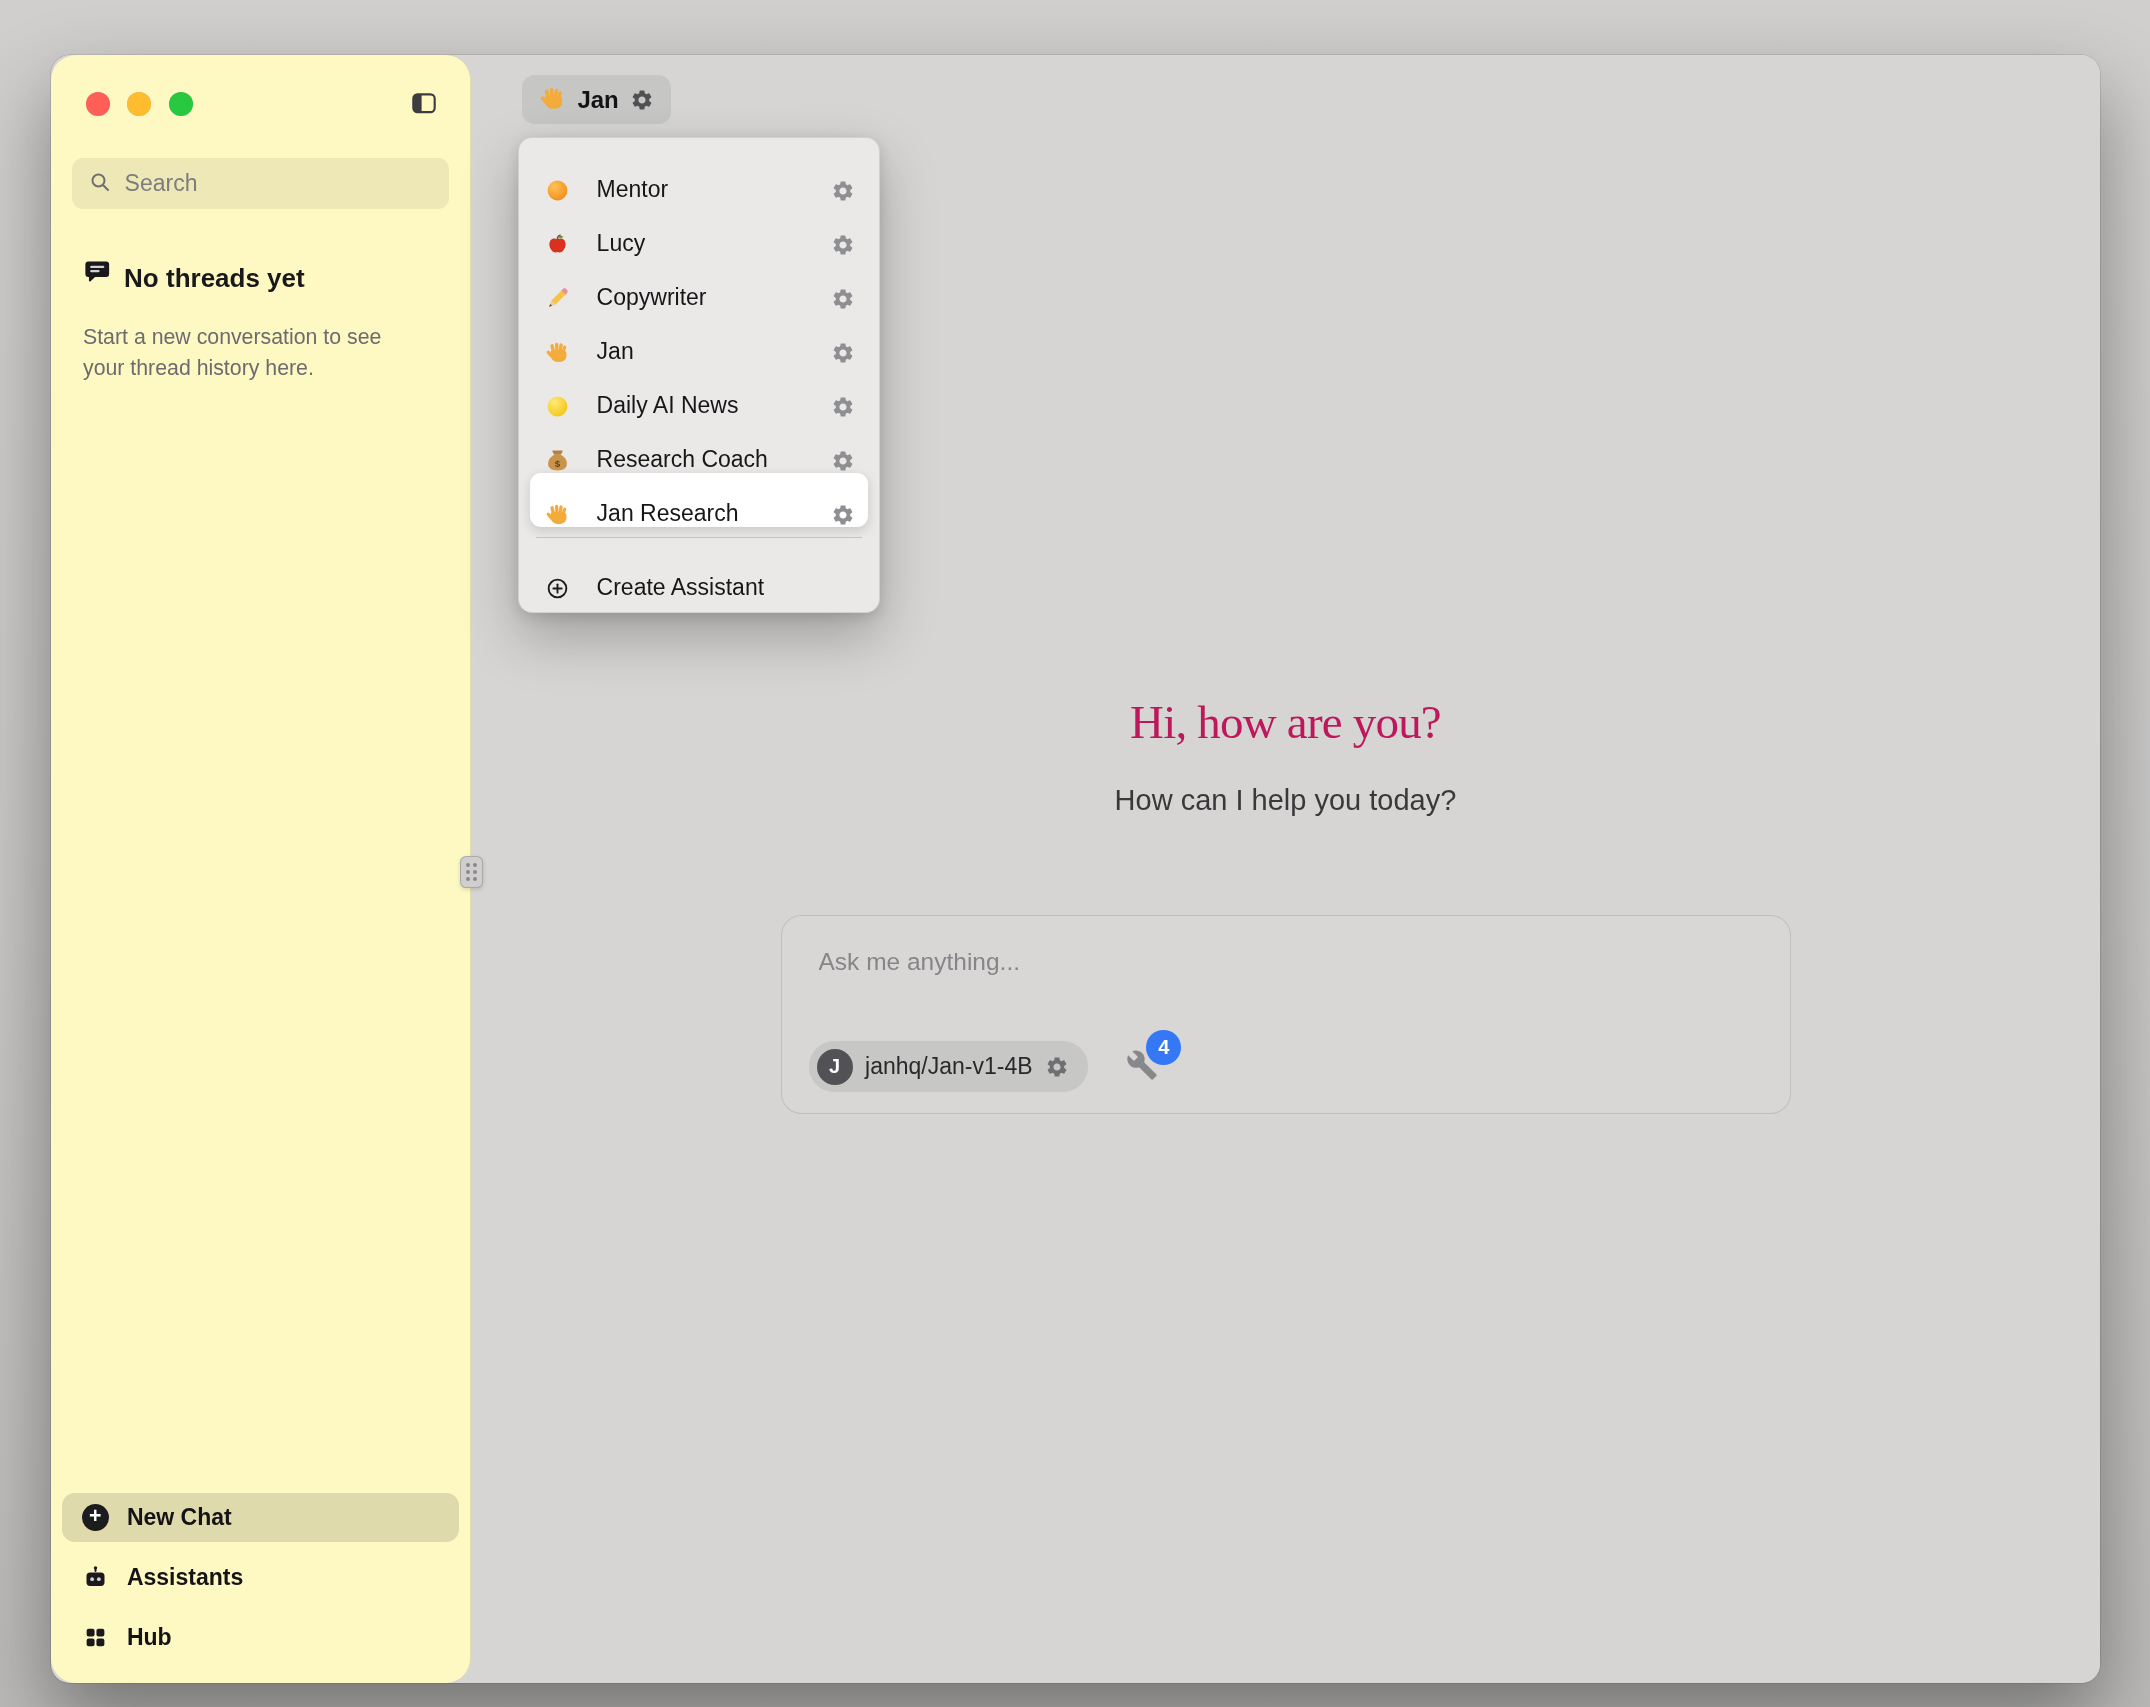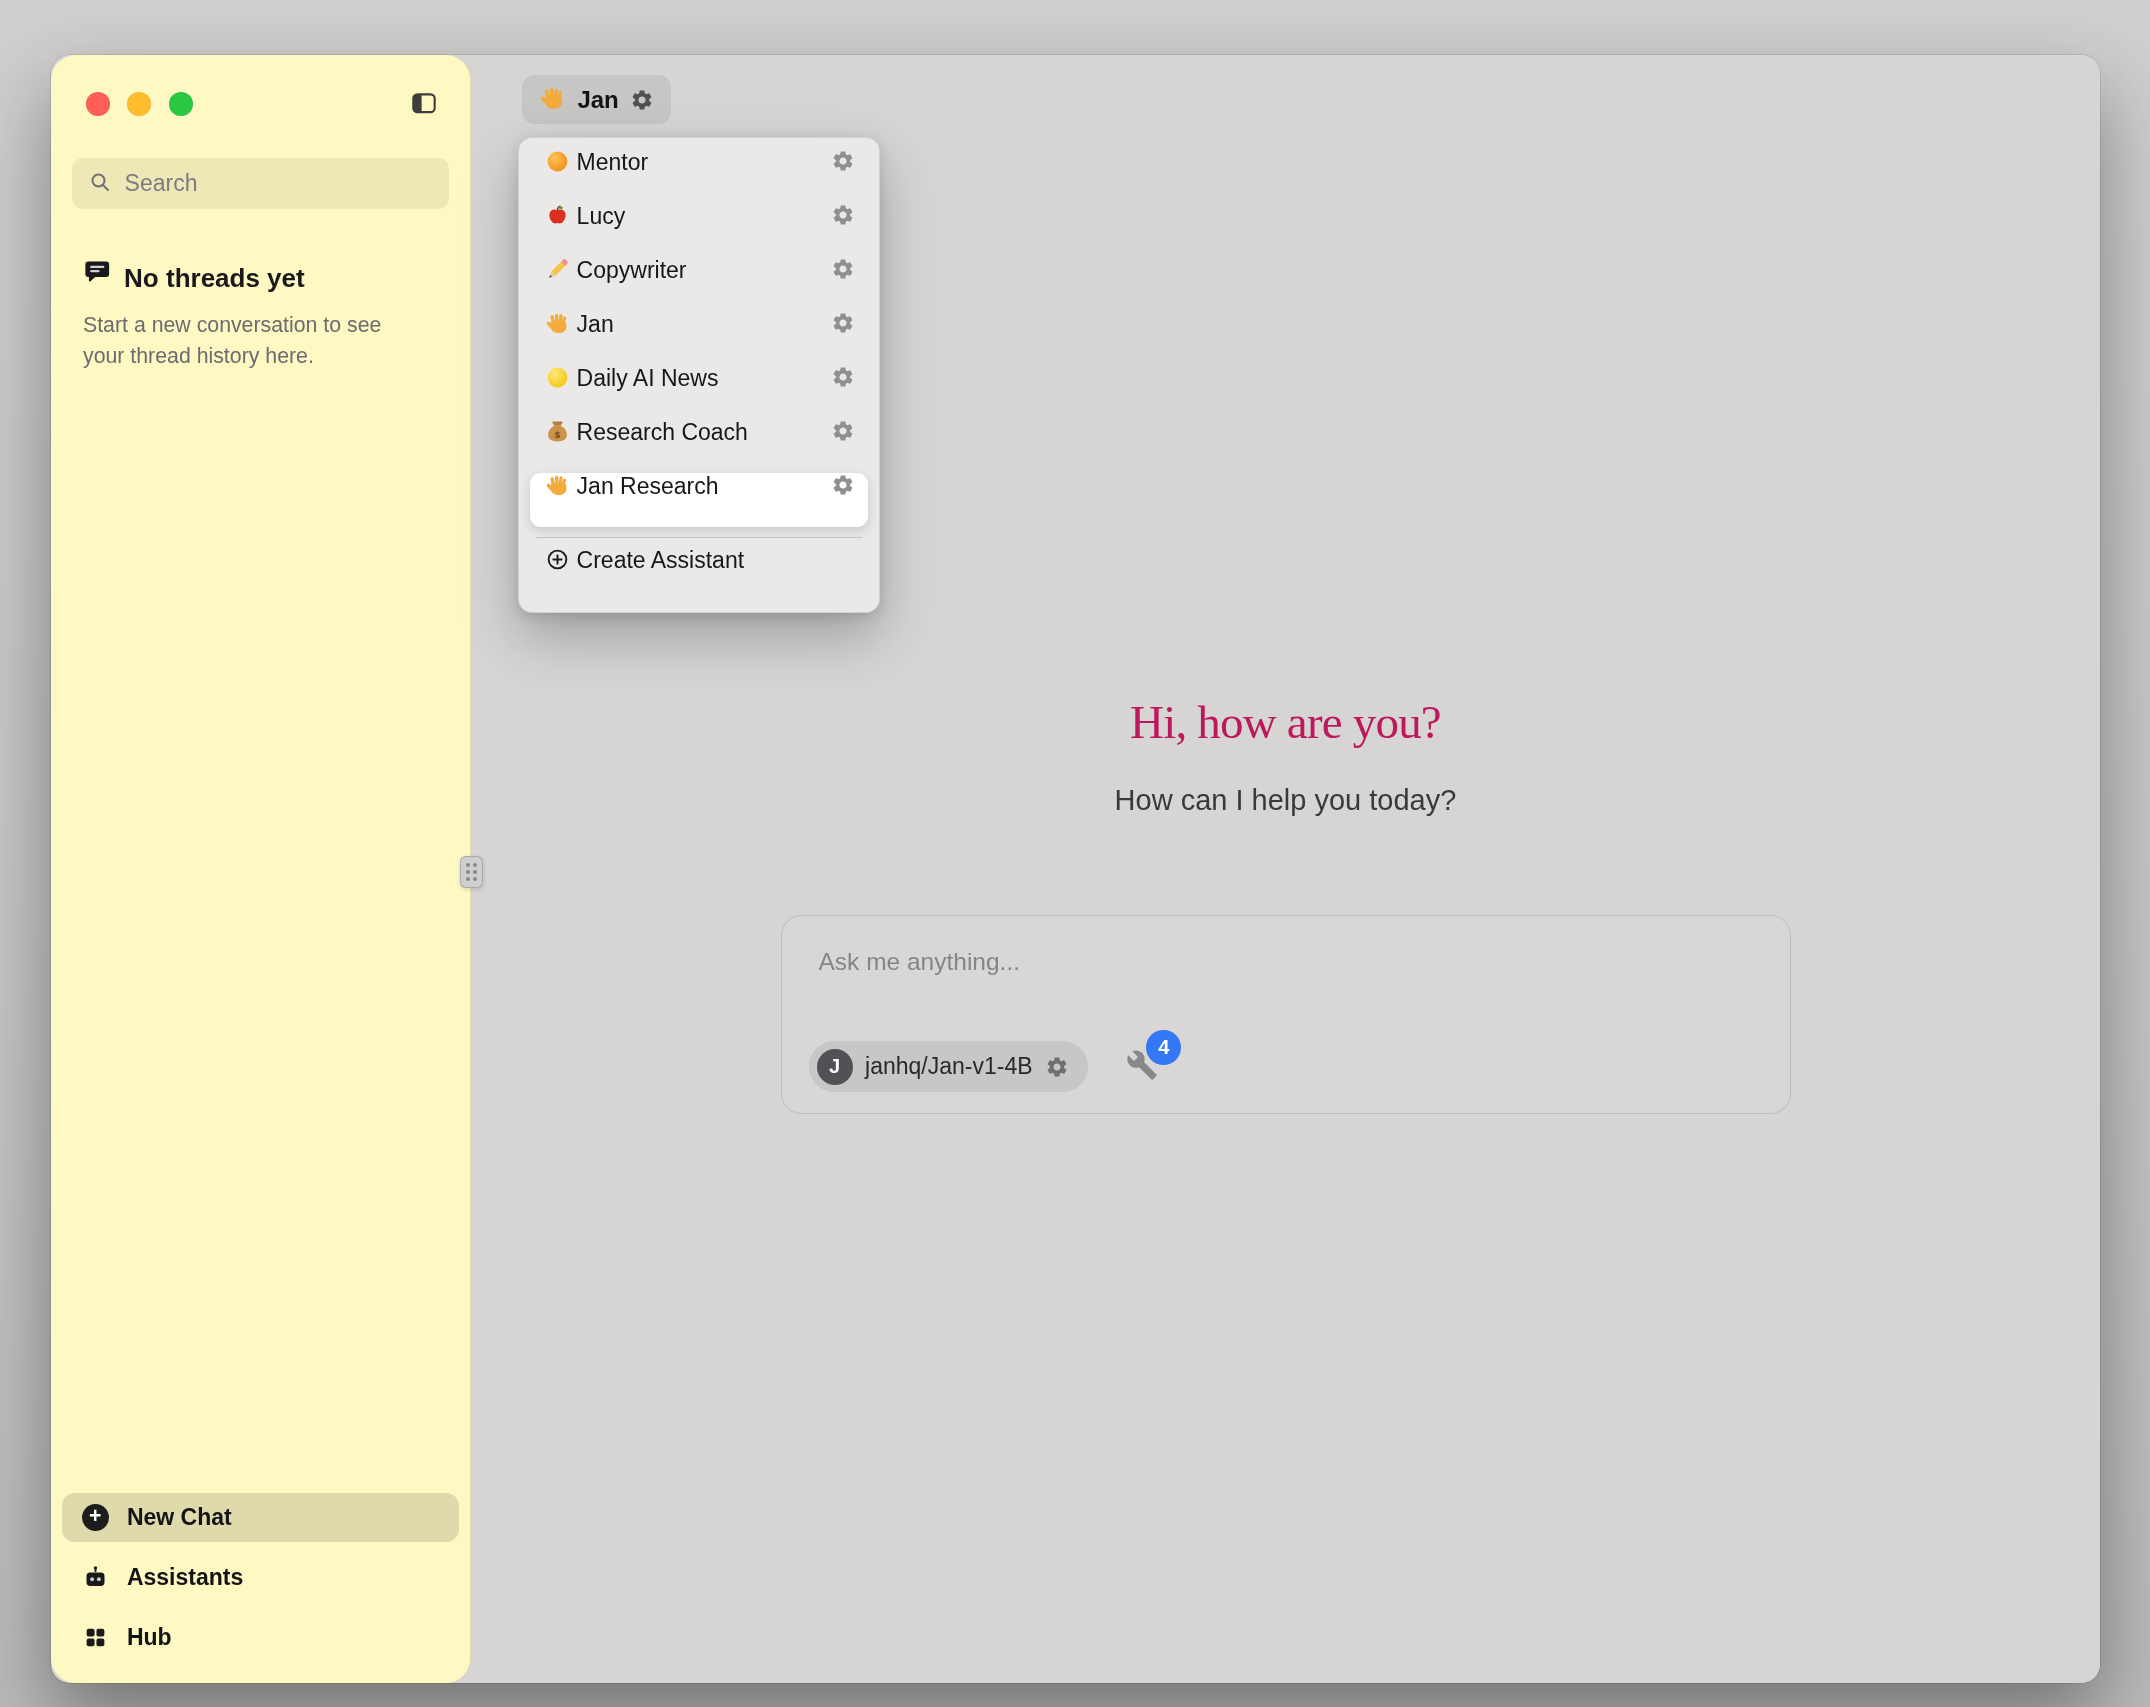--- a/index.html
+++ b/index.html
@@ -36,21 +36,21 @@
   }
   .search-field svg { flex:0 0 auto; color:#6e6e73; }
   .search-field input {
     border:none; background:transparent; outline:none; width:100%;
     font-size:23px; color:#3a3a3c; font-family:inherit;
   }
   input::placeholder { color:#7c7c81; opacity:1; }
 
   .empty { margin-top:49px; padding:0 24px 0 32px; }
   .empty-title { display:flex; align-items:flex-end; gap:12.6px; font-size:26px; font-weight:700; color:#19191b; }
-  .empty-text { margin-top:16px; font-size:21.3px; line-height:1.5; color:#6b6b70; }
+  .empty-text { margin-top:28px; font-size:21.3px; line-height:1.5; color:#6b6b70; }
   .empty-text span { display:block; }
 
   .sidebar-spacer { flex:1; }
   .nav { padding:0 11px 20.6px; display:flex; flex-direction:column; gap:11px; }
   .nav-item {
     height:49px; border-radius:12.6px; display:flex; align-items:center; gap:17.4px;
     padding:0 19px; font-size:23px; font-weight:600; color:#141416;
   }
   .nav-item.active { background:rgba(0,0,0,0.12); }
   .nav-item .nicon { width:28.5px; height:28.5px; display:flex; align-items:center; justify-content:center; color:#1a1a1c; }
@@ -78,21 +78,21 @@
   .gear-sm { display:flex; color:#8e8e93; }
   .assistant-btn .gear-sm { color:#515155; }
 
   .dropdown {
     position:absolute; left:47px; top:82px; width:362px; box-sizing:border-box;
     background:#eae9e7; border:0.8px solid rgba(0,0,0,0.10); border-radius:14.2px;
     box-shadow:0 24px 55px rgba(0,0,0,0.25), 0 3.2px 12.6px rgba(0,0,0,0.12);
     padding:11px; z-index:30;
   }
   .menu-item {
-    height:54px; display:flex; align-items:flex-start; gap:4px; padding:0 12.6px; border-radius:11px;
+    height:54px; display:flex; align-items:flex-end; gap:24px; padding:0 12.6px; border-radius:11px;
   }
   .menu-item .emoji { width:30px; display:flex; justify-content:center; align-items:center; }
   .menu-item .label { flex:1; font-size:23px; color:#17171a; font-weight:500; }
   .menu-item.highlighted { background:#ffffff; box-shadow:0 3.2px 11px rgba(0,0,0,0.14); }
   .menu-divider { height:0.8px; background:rgba(0,0,0,0.14); margin:9.5px 6.3px; }
   .create-item .label { font-weight:500; }
   .create-item .emoji { color:#1b1b1e; }
 
   .hero { position:absolute; left:0; right:0; top:0; text-align:center; z-index:5; }
   .hero-title {

